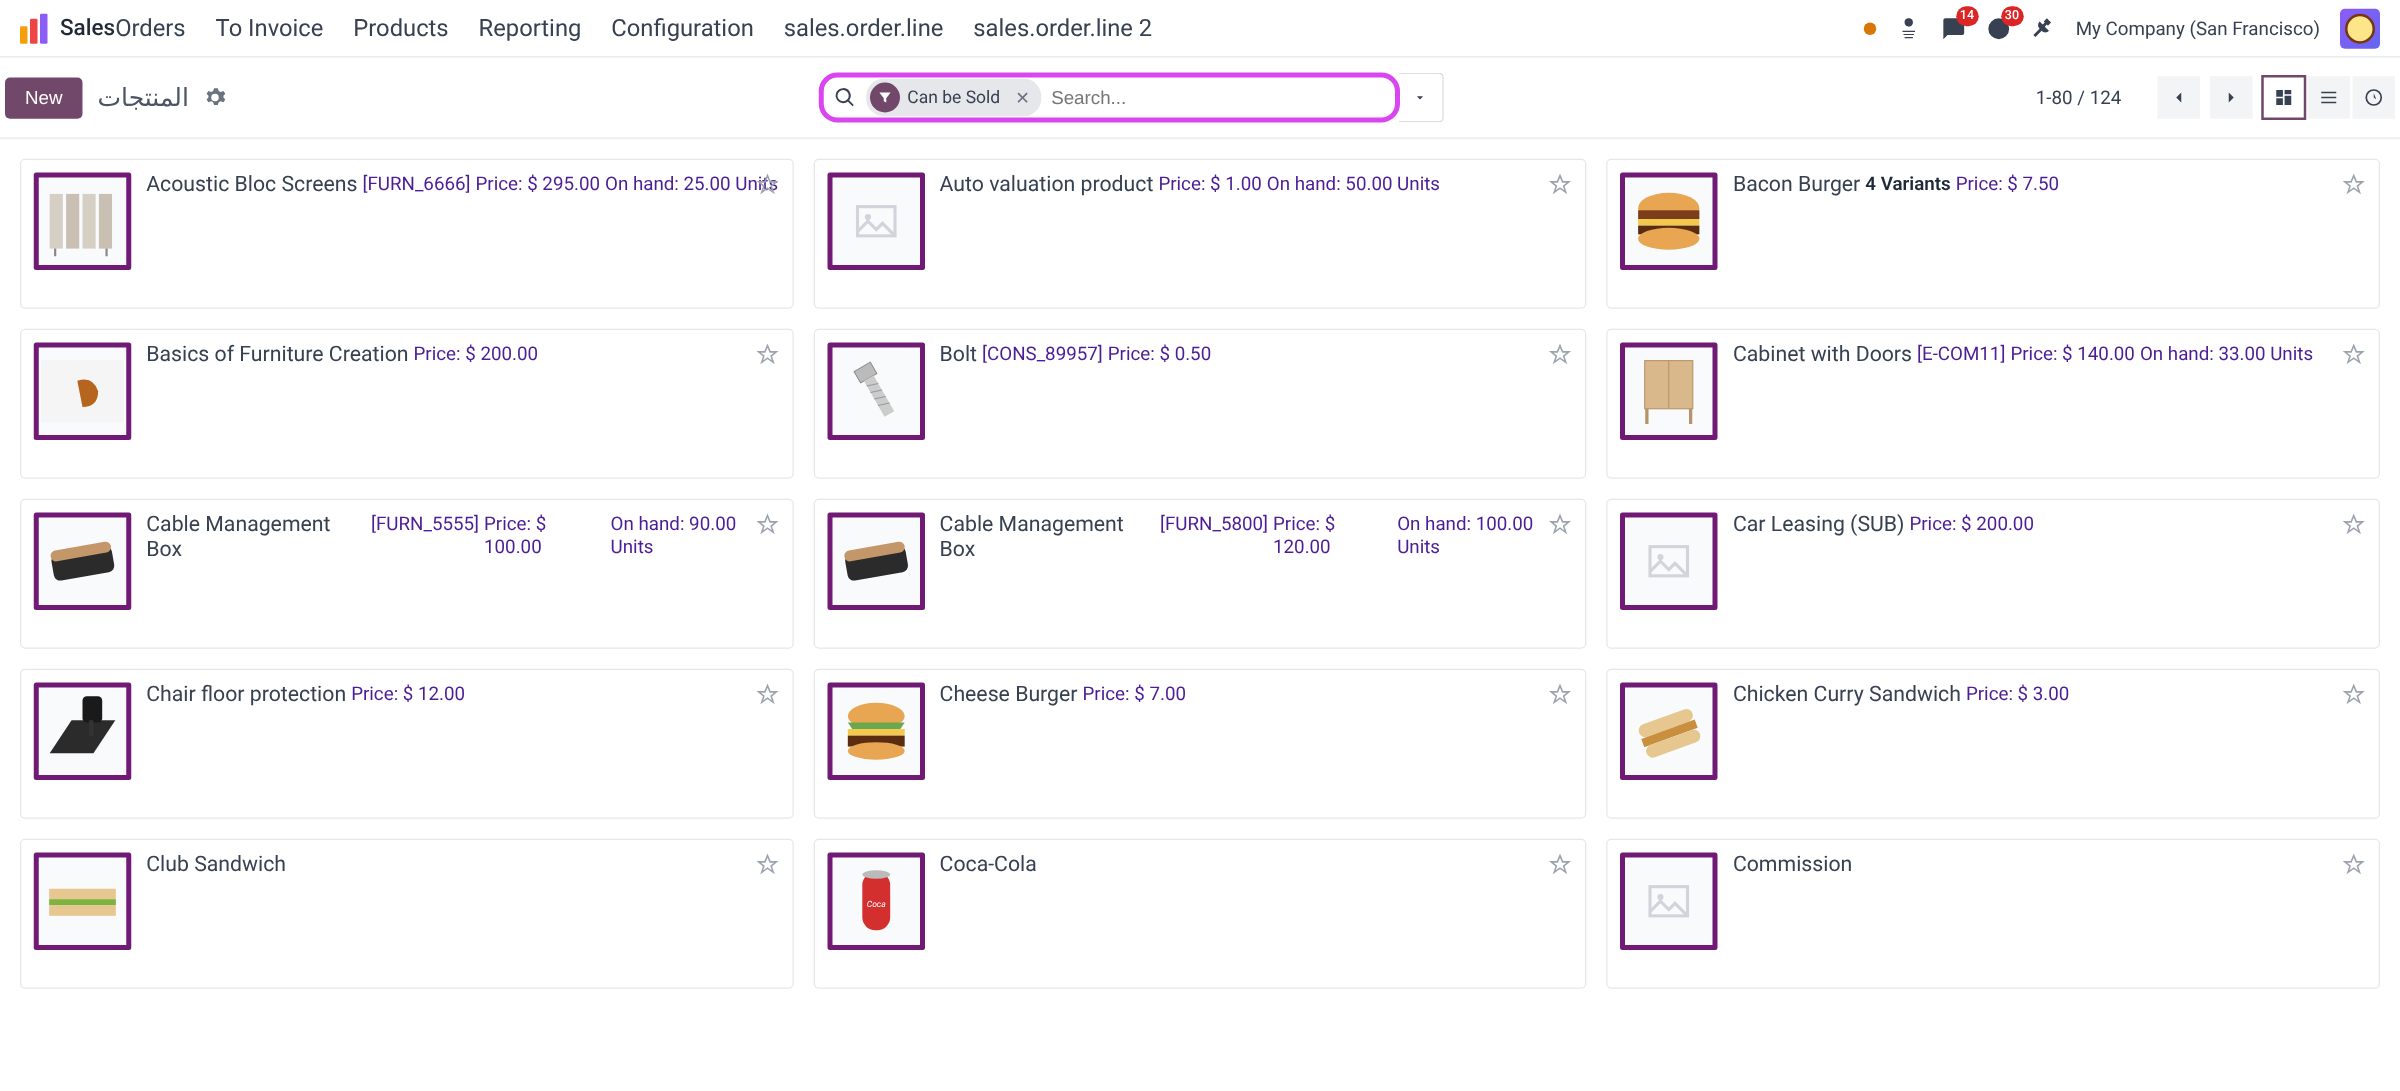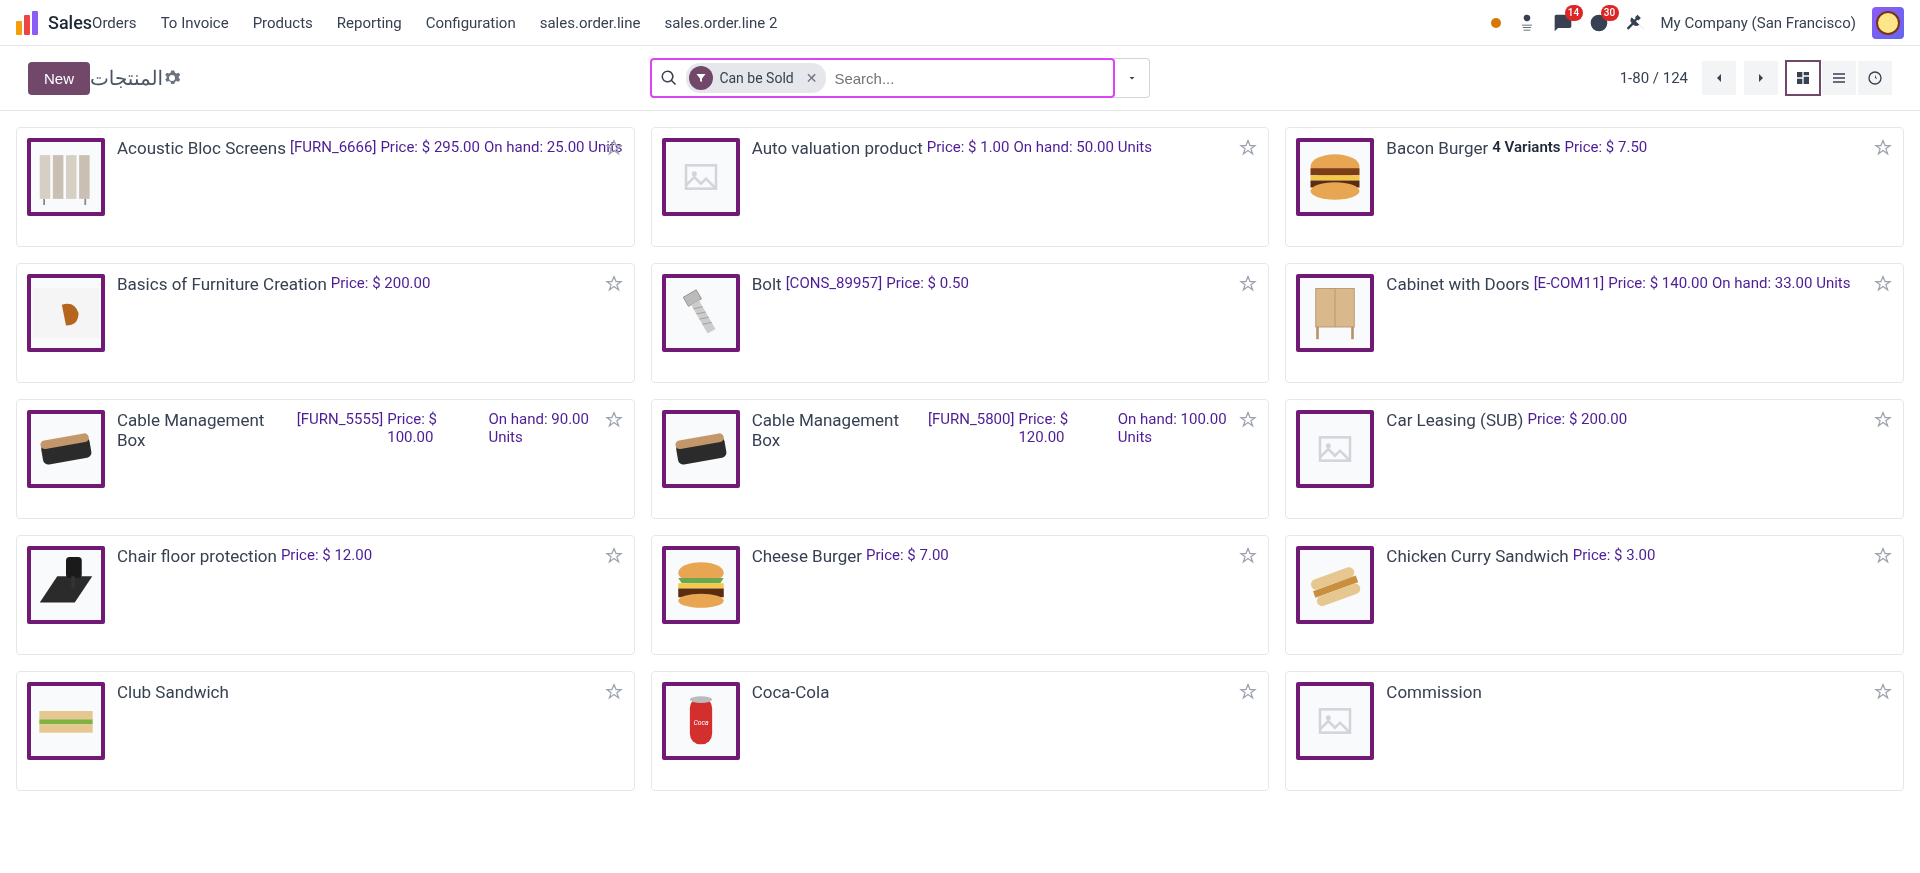--- a/index.html
+++ b/index.html
@@ -6,41 +6,41 @@
 body{font-family:-apple-system,BlinkMacSystemFont,"Segoe UI",Roboto,sans-serif;color:#374151;background:#fff;font-size:15px}
 .navbar{display:flex;align-items:center;height:46px;padding:0 16px;border-bottom:1px solid #e5e7eb}
 .logo{display:flex;align-items:center;gap:4px;margin-right:0}
 .logo-bars{display:flex;align-items:flex-end;gap:2px}
 .logo-bars span{display:block;width:6px;border-radius:1px}
 .logo-bars span:nth-child(1){height:14px;background:#f59e0b}
 .logo-bars span:nth-child(2){height:20px;background:#ef4444}
 .logo-bars span:nth-child(3){height:24px;background:#8b5cf6}
 .app-name{font-size:18px;font-weight:500;color:#1f2937;margin-left:6px}
 .nav-items{display:flex;gap:24px}
-.nav-item{color:#374151;cursor:pointer;font-size:15px}
+.nav-item{color:#374151;cursor:pointer;font-size:19px}
 .nav-right{margin-left:auto;display:flex;align-items:center;gap:16px}
 .status-dot{width:10px;height:10px;border-radius:50%;background:#d97706}
 .icon-btn{position:relative;cursor:pointer;color:#374151}
 .badge{position:absolute;top:-8px;right:-10px;background:#dc2626;color:#fff;border-radius:10px;font-size:10px;min-width:18px;height:16px;display:flex;align-items:center;justify-content:center;padding:0 0;font-weight:500}
 .company-name{color:#374151;font-size:15px}
 .avatar{width:32px;height:32px;border-radius:4px;background:linear-gradient(135deg,#8b5cf6,#6366f1);display:flex;align-items:center;justify-content:center}
 .avatar-face{width:24px;height:24px;border-radius:50%;background:#fde68a;border:2px solid #78350f;position:relative}
-.toolbar{display:flex;align-items:center;padding:12px 28px;border-bottom:1px solid #e5e7eb}
+.toolbar{display:flex;align-items:center;padding:12px 4px;gap:12px;border-bottom:1px solid #e5e7eb}
 .btn-new{background:#71486a;color:#fff;border:none;padding:8px 16px;border-radius:4px;font-size:15px;cursor:pointer}
 .breadcrumb-title{font-size:20px;color:#4b5563}
 .gear{color:#6b7280;cursor:pointer}
 .search-wrap{margin-left:auto;margin-right:auto;display:flex;align-items:center;width:500px}
-.search-box{display:flex;align-items:center;border:2px solid #d946ef;border-radius:4px;height:40px;flex:1;padding:0 8px;gap:8px}
+.search-box{display:flex;align-items:center;border:4px solid #d946ef;border-radius:15px;height:40px;flex:1;padding:0 8px;gap:8px}
 .filter-pill{display:flex;align-items:center;gap:6px;background:#e5e7eb;border-radius:14px;padding:3px 3px 3px 3px;font-size:14px;color:#374151}
 .filter-pill .funnel{background:#71486a;color:#fff;border-radius:12px;width:24px;height:24px;display:flex;align-items:center;justify-content:center}
 .filter-pill .close{padding:0 6px;cursor:pointer;color:#6b7280}
 .search-input{border:none;outline:none;flex:1;font-size:15px;color:#374151}
 .search-dropdown{width:36px;height:40px;border:1px solid #d1d5db;border-left:none;border-radius:0 4px 4px 0;display:flex;align-items:center;justify-content:center;cursor:pointer;margin-left:-1px}
 .toolbar-right{display:flex;align-items:center;gap:8px}
-.pager{font-size:15px;color:#374151;margin-right:6px}
+.pager{font-size:15px;color:#374151;margin-right:21px}
 .pager-btn{width:34px;height:34px;background:#f3f4f6;border:none;display:flex;align-items:center;justify-content:center;cursor:pointer;color:#374151}
 .view-switcher{display:flex;gap:2px}
 .view-btn{width:34px;height:34px;background:#f3f4f6;border:none;display:flex;align-items:center;justify-content:center;cursor:pointer;color:#374151}
 .view-btn.active{outline:2px solid #71486a;outline-offset:-1px;background:#fff}
 .content{padding:16px;display:grid;grid-template-columns:repeat(3,1fr);gap:16px}
 .card{border:1px solid #e5e7eb;border-radius:4px;padding:10px;display:flex;gap:12px;position:relative;min-height:120px}
 .card-img{width:78px;height:78px;background:#f9fafb;border:4px solid #701a75;display:flex;align-items:center;justify-content:center;flex-shrink:0;border-radius:2px;overflow:hidden}
 .card-body{flex:1;display:flex;flex-direction:row;gap:4px}
 .card-title{font-size:17px;color:#374151;font-weight:400}
 .card-line{font-size:15px;color:#4c1d95}

